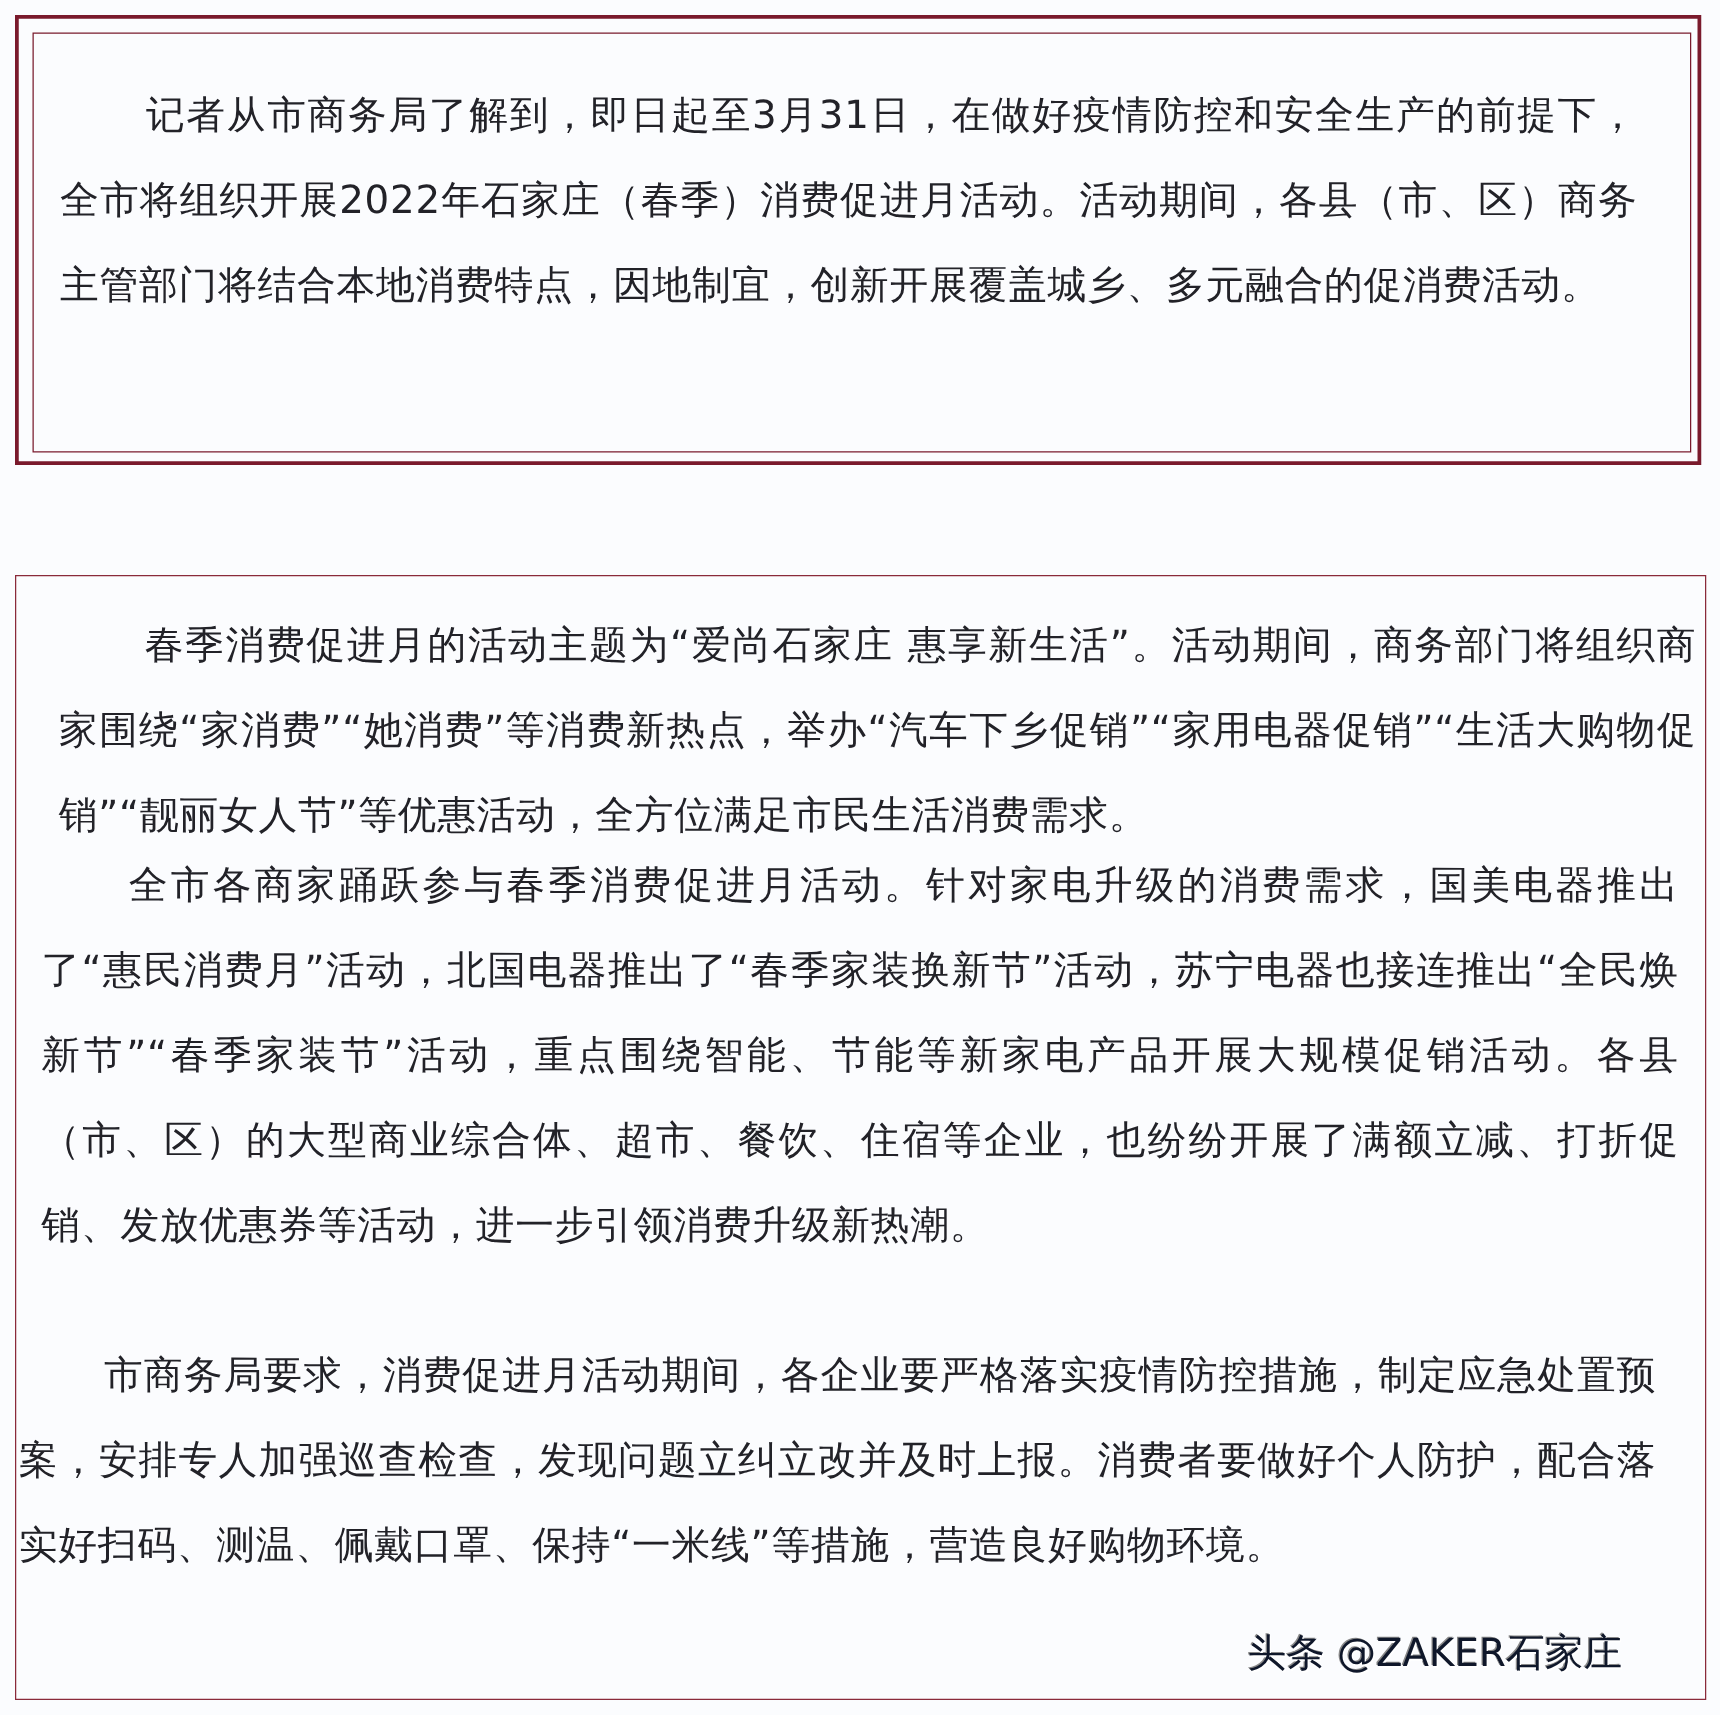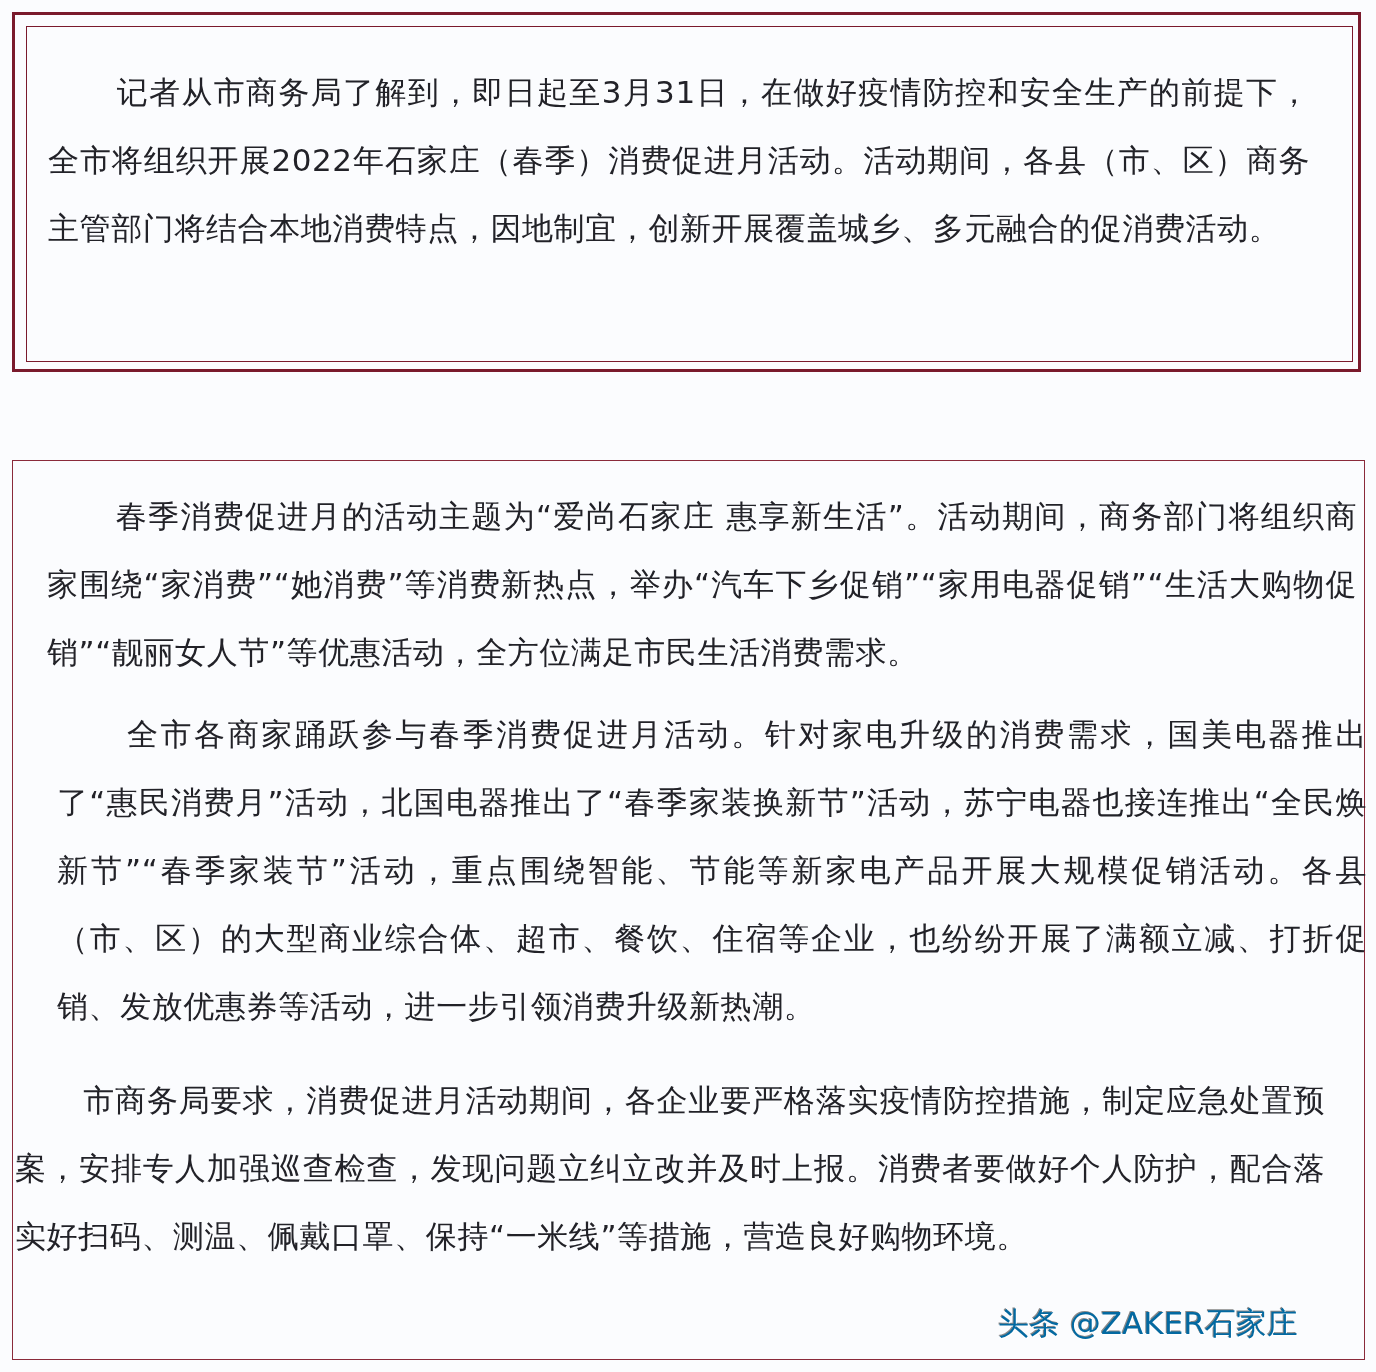--- a/index.html
+++ b/index.html
@@ -46,30 +46,30 @@
       position: absolute;
       font-size: 31px;
       line-height: 68px;
       letter-spacing: 0.6px;
       text-align: justify;
       text-justify: inter-character;
       margin: 0;
     }
     .p1 { left: 48px; top: 58px; width: 1262px; }
     .p2 { left: 33px; top: 482px; width: 1310px; margin-left: 14px; }
-    .p3 { left: 33px; top: 700px; width: 1310px; margin-left: 24px; }
+    .p3 { left: 33px; top: 674px; width: 1310px; }
     .p4 { left: 15px; top: 1066px; width: 1310px; }
     .indent { display: inline-block; width: 68px; }
     .watermark {
       position: absolute;
       left: 998px;
       top: 1303px;
       font-size: 31px;
       line-height: 40px;
-      color: #0369a1;
+      color: #0f172a;
       text-shadow: 1px 1px 0 #ffffff, -1px -1px 0 #888888;
       letter-spacing: 0px;
       white-space: nowrap;
     }
   </style>
 </head>
 <body>
 
 <div class="box1-outer"></div>
 <div class="box1-inner"></div>

